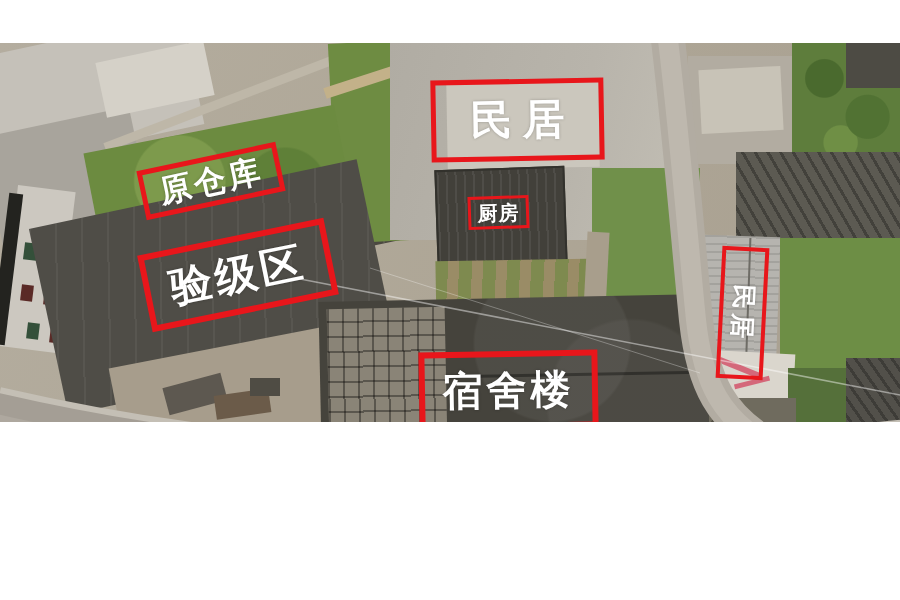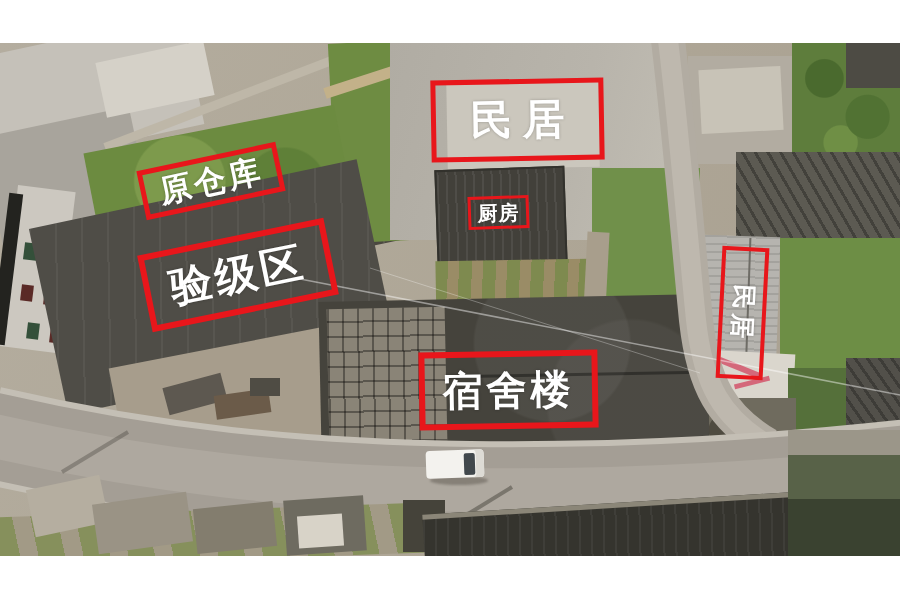--- a/index.html
+++ b/index.html
@@ -2,21 +2,21 @@
 <html style="--annotation-box: #e8161b; --annotation-text: #ffffff; --page-background: #ffffff;"><head>
 <meta charset="utf-8">
 <style>
   html,body{margin:0;padding:0;background:#888;}
   #stage{
     position:relative;width:900px;height:600px;overflow:hidden;
     background:var(--page-background,#ffffff);
     font-family:"DejaVu Sans","Liberation Sans",sans-serif;
   }
   #photo{
-    position:absolute;left:0;top:43px;width:900px;height:513px;overflow:hidden;
+    position:absolute;left:0;top:43px;width:900px;height:379px;overflow:hidden;
     background:linear-gradient(115deg,#b4ad9f 0%,#aea696 55%,#a89f90 100%);
   }
   .sc{position:absolute;}
   .ol{transform-origin:left center;}
   svg.overlay{position:absolute;left:0;top:-43px;width:900px;height:600px;pointer-events:none;}
   .ann{
     position:absolute;display:flex;align-items:center;justify-content:center;
     border:5px solid var(--annotation-box,#e8161b);box-sizing:border-box;
   }
   .ann-label{

